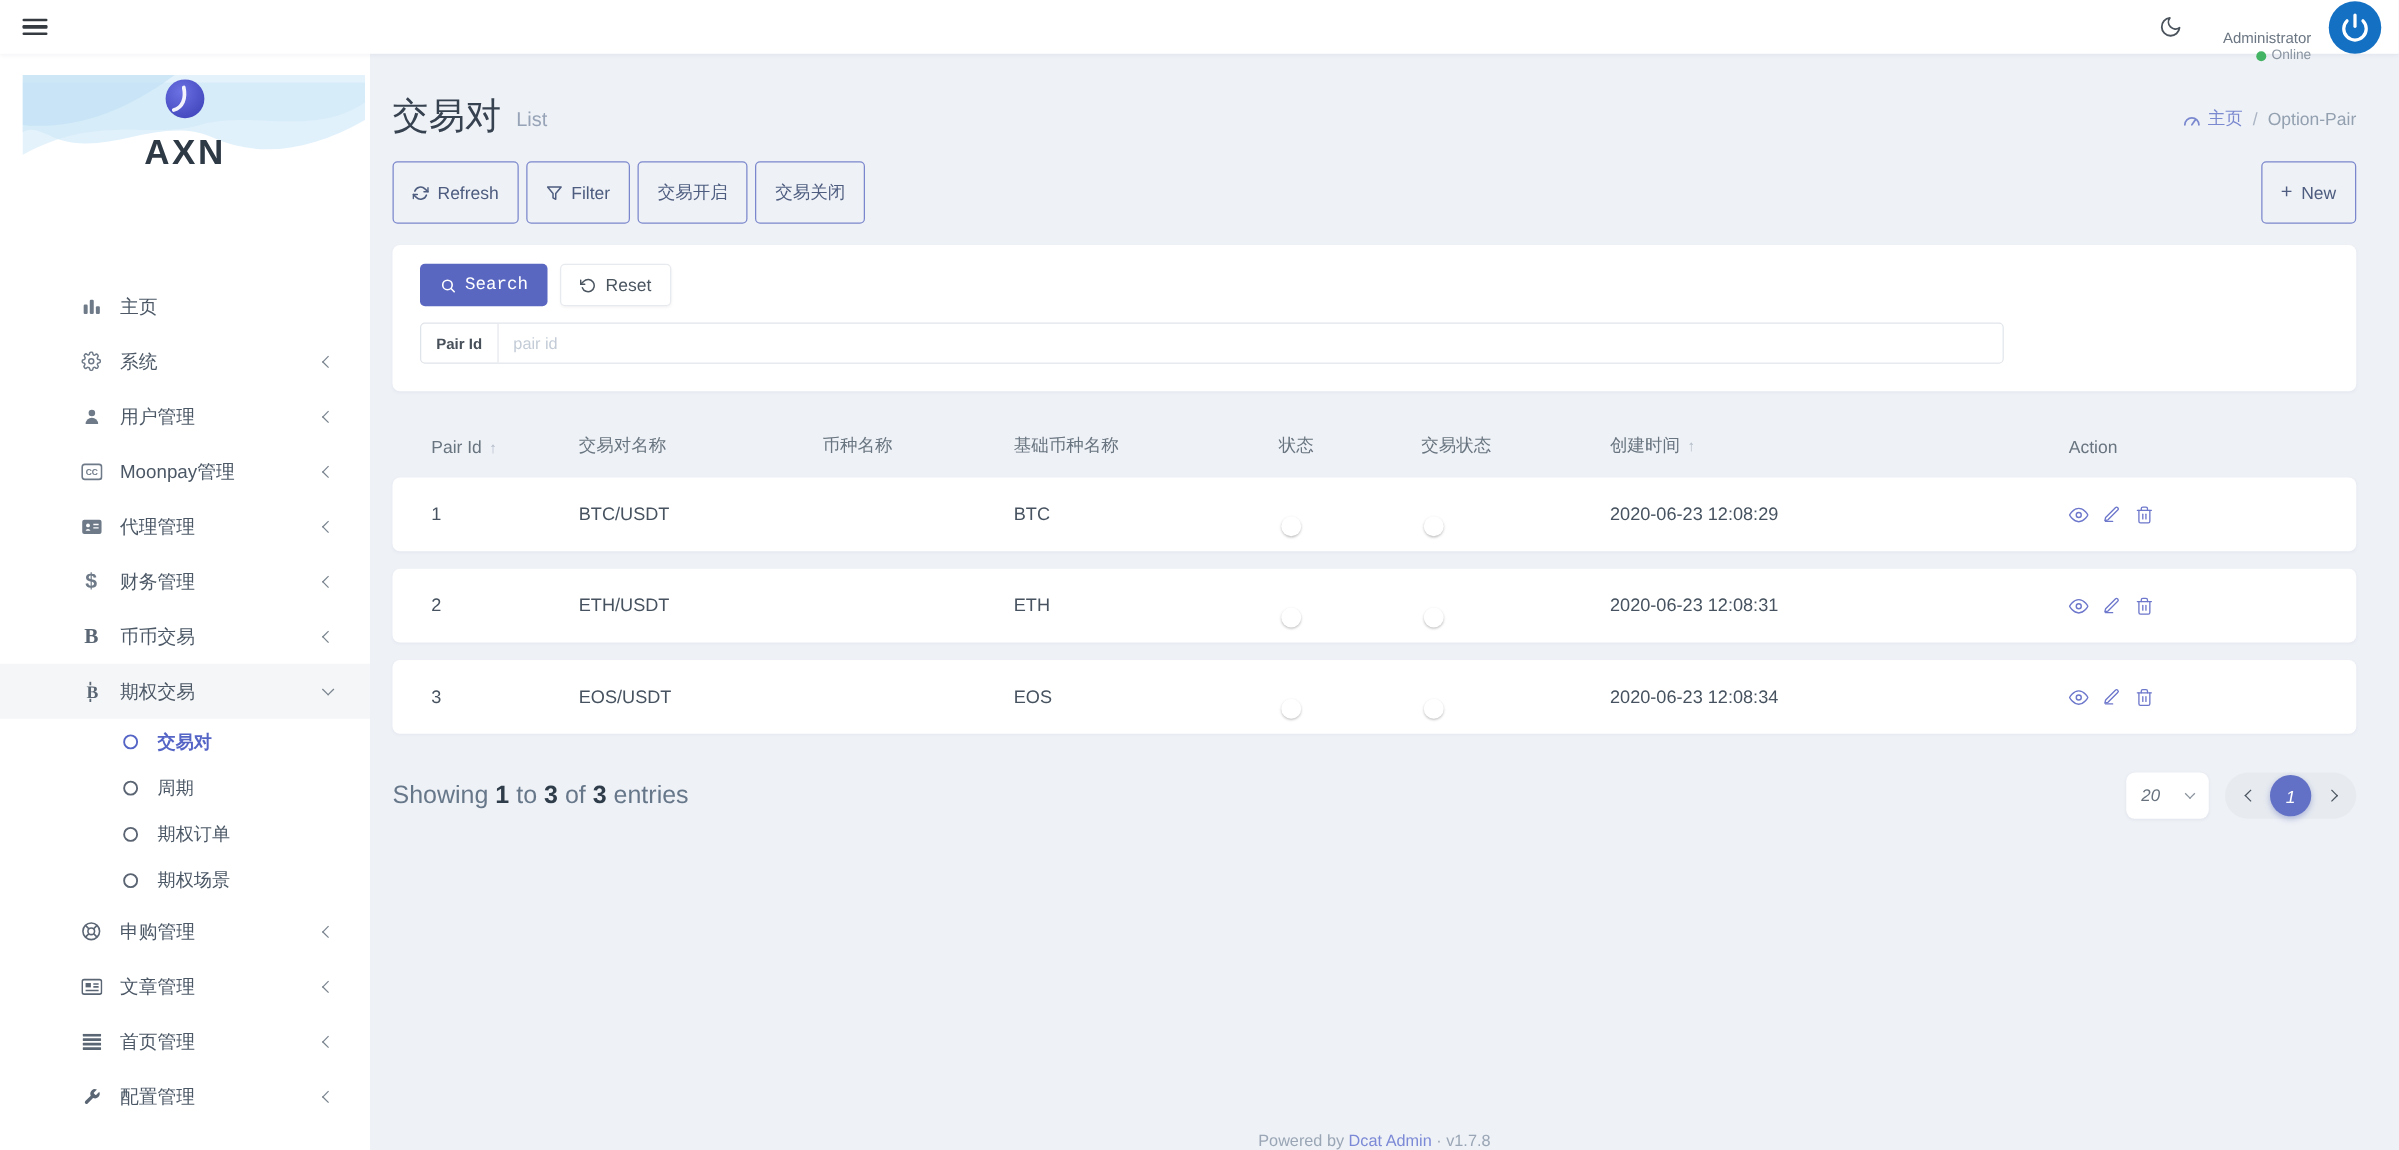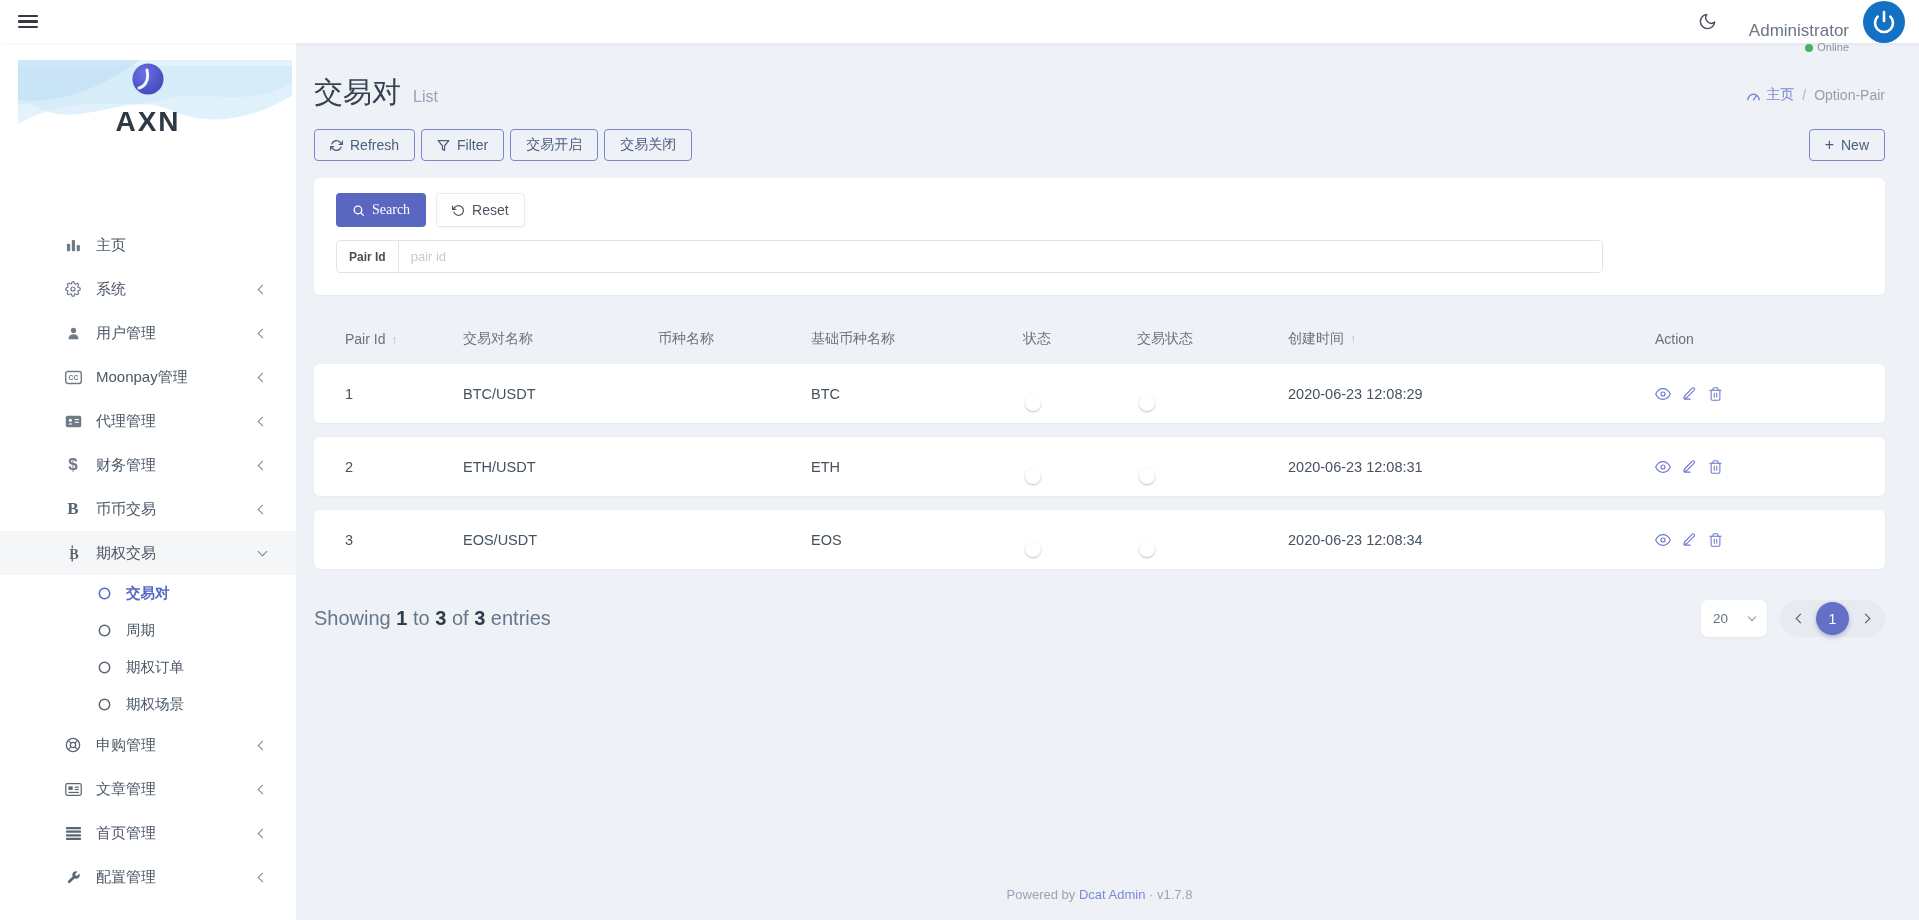--- a/index.html
+++ b/index.html
@@ -8,21 +8,21 @@
 
   
   .topbar { position:absolute; top:0; left:0; width:1919px; height:43px; background:#fff;
             box-shadow:0 1px 4px rgba(20,40,80,.06); z-index:30; display:flex; align-items:center; }
   .hamburger { margin-left:18px; width:20px; height:14px; display:flex; flex-direction:column;
                justify-content:space-between; cursor:pointer; }
   .hamburger span { display:block; height:2.4px; background:#343a40; border-radius:1px; }
   .topbar-right { margin-left:auto; display:flex; align-items:center; padding-right:14px; gap:14px; }
   .moon-btn { margin-right:18px; display:flex; align-items:center; cursor:pointer; }
   .userbox { text-align:right; line-height:1.25; }
-  .user-name { font-size:17px; color:#6b7683;margin-top:32px; }
+  .user-name { font-size:12px; color:#6b7683;margin-top:32px; }
   .user-status { font-size:11px; color:#8a95a1; display:flex; align-items:center; justify-content:flex-end; gap:4px; }
   .dot-online { width:8px; height:8px; border-radius:50%; background:#43b463; display:inline-block; }
   .avatar { width:42px; height:42px; border-radius:50%; background:#1470c3; display:flex;
             align-items:center; justify-content:center; }
 
   
   .sidebar { position:absolute; top:0; left:0; width:296px; height:920px; background:#fff; z-index:20; }
   .brand-wave { position:absolute; top:60px; left:18px; right:4px; height:142px; }
   .brand-wave svg.wavebg { position:absolute; inset:0; width:100%; height:100%; }
   .brand { position:absolute; top:62px; left:0; width:100%; text-align:center; }
@@ -45,30 +45,30 @@
   .content { position:absolute; top:43px; left:296px; width:1623px; height:877px; padding:0 34px 0 18px; }
   .page-head { margin-top:30px; display:flex; align-items:center; }
   .page-title { font-size:29px; color:#374250; font-weight:500; }
   .page-sub { font-size:16px; color:#97a3b6; margin-left:12px; margin-top:8px; }
   .breadcrumb { margin-left:auto; display:flex; align-items:center; gap:8px; font-size:14px; margin-top:4px; }
   .bc-home { display:flex; align-items:center; gap:5px; color:#7a88cf; cursor:pointer; }
   .bc-sep { color:#aab4c3; }
   .bc-cur { color:#93a0b0; }
 
   .toolbar { margin-top:16px; display:flex; align-items:center; gap:6px; }
-  .btn-outline { height:32px; padding:0 15px; border:1px solid #7b87cc; border-radius:4px; background:transparent;
+  .btn-outline { height:50px; padding:0 15px; border:1px solid #7b87cc; border-radius:4px; background:transparent;
                  color:#4d5c7f; font-size:14px; display:flex; align-items:center; gap:7px; cursor:pointer;
                  font-family:inherit; }
   .btn-new { margin-left:auto; }
   .plus-glyph { font-size:16px; color:#4d5c7f; }
 
   .search-card { margin-top:17px; background:#fff; border-radius:6px; box-shadow:0 1px 3px rgba(30,50,90,.04);
                  padding:15px 22px 22px 22px; }
   .btn-search { height:34px; padding:0 16px; background:#5a67c1; border:none; border-radius:4px; color:#fff;
-                font-size:14px; display:flex; align-items:center; gap:7px; cursor:pointer; font-family:Liberation Serif, serif; }
+                font-size:14px; display:flex; align-items:center; gap:7px; cursor:pointer; font-family:Liberation Mono, monospace; }
   .btn-reset { height:34px; padding:0 15px; background:#fff; border:1px solid #e7eaee; border-radius:4px;
                color:#4a5560; font-size:14px; display:flex; align-items:center; gap:7px; cursor:pointer;
                box-shadow:0 1px 2px rgba(0,0,0,.04); font-family:inherit; margin-left:10px; }
   .filter-row { margin-top:13px; }
   .input-group { display:flex; width:1267px; height:33px; border:1px solid #dfe4ea; border-radius:4px;
                  background:#fff; overflow:hidden; }
   .ig-prepend { padding:0 12px; display:flex; align-items:center; font-size:12px; font-weight:bold; color:#474f58;
                 border-right:1px solid #dfe4ea; white-space:nowrap; }
   .ig-input { flex:1; border:none; outline:none; font-size:13px; color:#46525f; padding:0 12px;
               font-family:inherit; }
@@ -90,21 +90,21 @@
   .toggle { width:34px; height:19px; border-radius:10px; background:#8f96da; position:relative; cursor:pointer; }
   .toggle .knob { position:absolute; top:1.5px; left:1.5px; width:16px; height:16px; border-radius:50%;
                   background:#fff; box-shadow:0 1px 2px rgba(0,0,0,.25); }
   .actions { display:flex; align-items:center; gap:11px; color:#6d77cb; }
   .actions .aicon { display:flex; cursor:pointer; }
 
   
   .grid-foot { margin-top:31px; display:flex; align-items:center; }
   .showing { font-size:20px; color:#67778a; }
   .showing b { color:#2f3c4a; }
-  .pager { margin-left:auto; display:flex; gap:13px; }
+  .pager { margin-left:auto; display:flex; gap:13px;font-style:italic; }
   .psize { width:66px; height:37px; background:#fff; border-radius:7px; box-shadow:0 1px 3px rgba(30,50,90,.06);
            display:flex; align-items:center; padding:0 12px; font-size:13.5px; color:#67727e; cursor:pointer; }
   .psize .chev { width:6px; height:6px; border-color:#8b949e; transform:rotate(-45deg); margin-left:auto; margin-top:-3px; }
   .pagepill { height:37px; background:#e7ebf0; border-radius:19px; display:flex; align-items:center;
               padding:0 6px; gap:2px; }
   .pg-arrow { width:28px; height:28px; display:flex; align-items:center; justify-content:center; cursor:pointer; }
   .pg-arrow .chev { margin:0; border-color:#49535e; }
   .pg-num { width:33px; height:33px; border-radius:50%; background:#6271c5; color:#fff; font-size:14px;
             display:flex; align-items:center; justify-content:center; cursor:pointer;
             box-shadow:0 2px 5px rgba(80,95,180,.4); }

